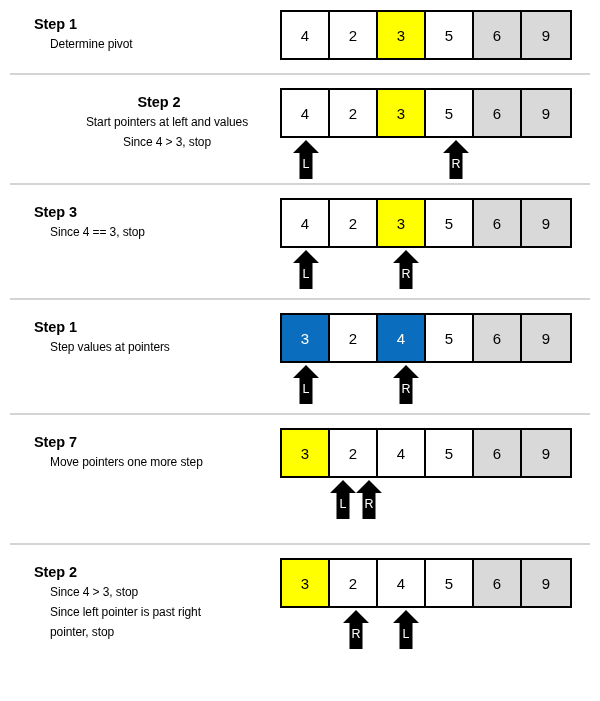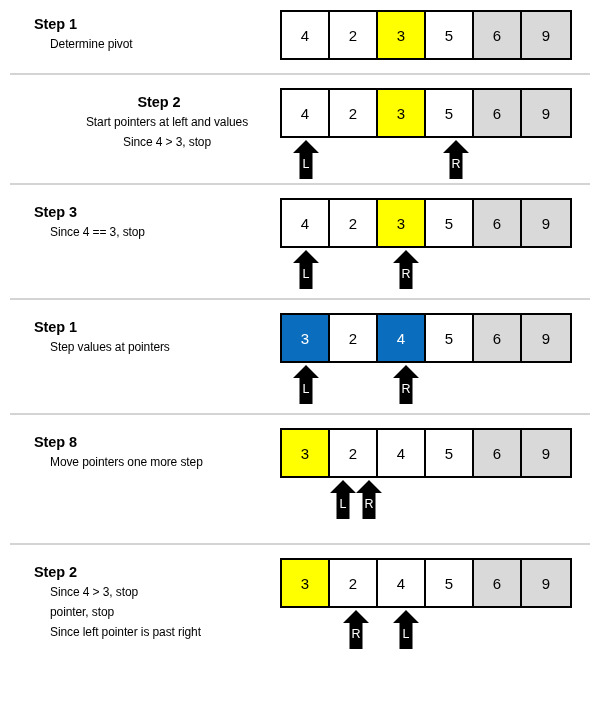--- a/index.html
+++ b/index.html
@@ -205,21 +205,21 @@
       </div>
       <div class="arrow" style="left: 393px; top: 52px;">
         <svg viewBox="0 0 26 39" xmlns="http://www.w3.org/2000/svg" aria-hidden="true">
           <polygon points="13,0 26,13 19.5,13 19.5,39 6.5,39 6.5,13 0,13" fill="#000000"></polygon>
         </svg>
         <span class="ptr-label">R</span>
       </div>
     </div>
     <div class="step" style="top: 428px;">
       <div class="step-text" style="top: 4px;">
-        <div class="step-title">Step 8</div>
+        <div class="step-title">Step 7</div>
         <div class="step-line">Move pointers one more step</div>
       </div>
       <div class="array" style="left: 280px; top: 0px;">
         <div class="cell fill-yellow">3</div>
         <div class="cell fill-white">2</div>
         <div class="cell fill-white">4</div>
         <div class="cell fill-white">5</div>
         <div class="cell fill-gray">6</div>
         <div class="cell fill-gray">9</div>
       </div>
@@ -233,22 +233,22 @@
         <svg viewBox="0 0 26 39" xmlns="http://www.w3.org/2000/svg" aria-hidden="true">
           <polygon points="13,0 26,13 19.5,13 19.5,39 6.5,39 6.5,13 0,13" fill="#000000"></polygon>
         </svg>
         <span class="ptr-label">R</span>
       </div>
     </div>
     <div class="step" style="top: 558px;">
       <div class="step-text" style="top: 4px;">
         <div class="step-title">Step 2</div>
         <div class="step-line">Since 4 &gt; 3, stop</div>
+        <div class="step-line">Since left pointer is past right</div>
         <div class="step-line">pointer, stop</div>
-        <div class="step-line">Since left pointer is past right</div>
       </div>
       <div class="array" style="left: 280px; top: 0px;">
         <div class="cell fill-yellow">3</div>
         <div class="cell fill-white">2</div>
         <div class="cell fill-white">4</div>
         <div class="cell fill-white">5</div>
         <div class="cell fill-gray">6</div>
         <div class="cell fill-gray">9</div>
       </div>
       <div class="arrow" style="left: 343px; top: 52px;">

